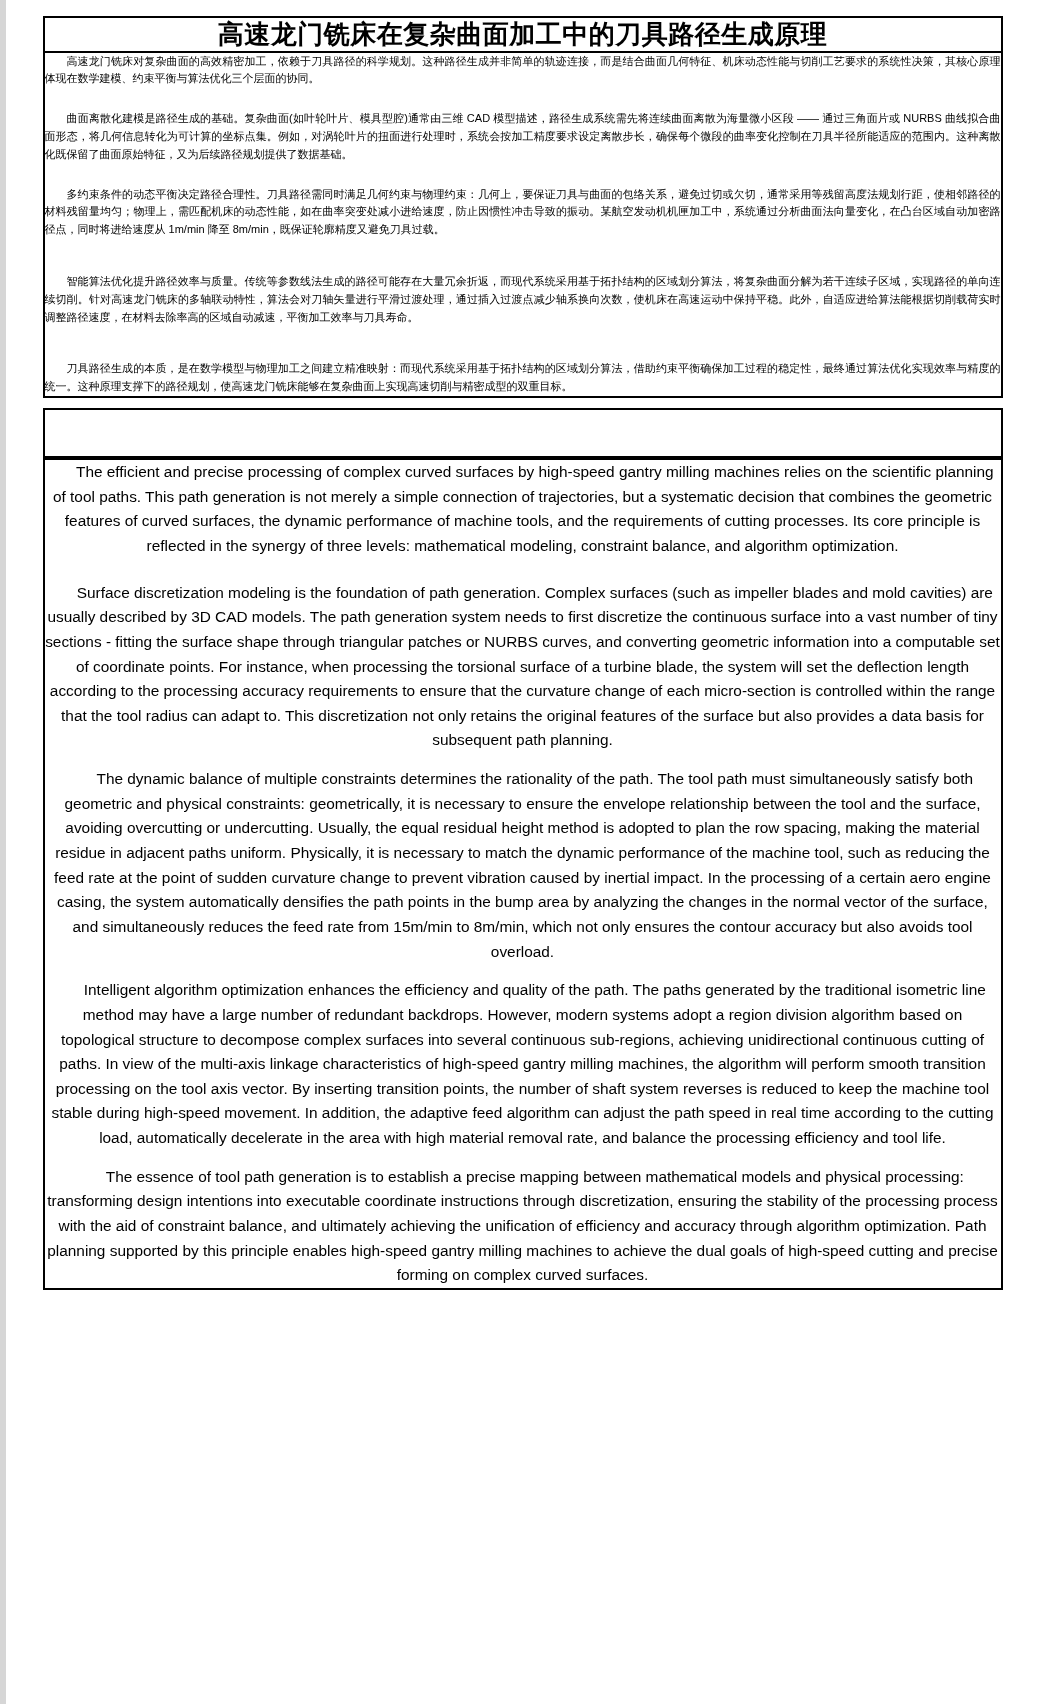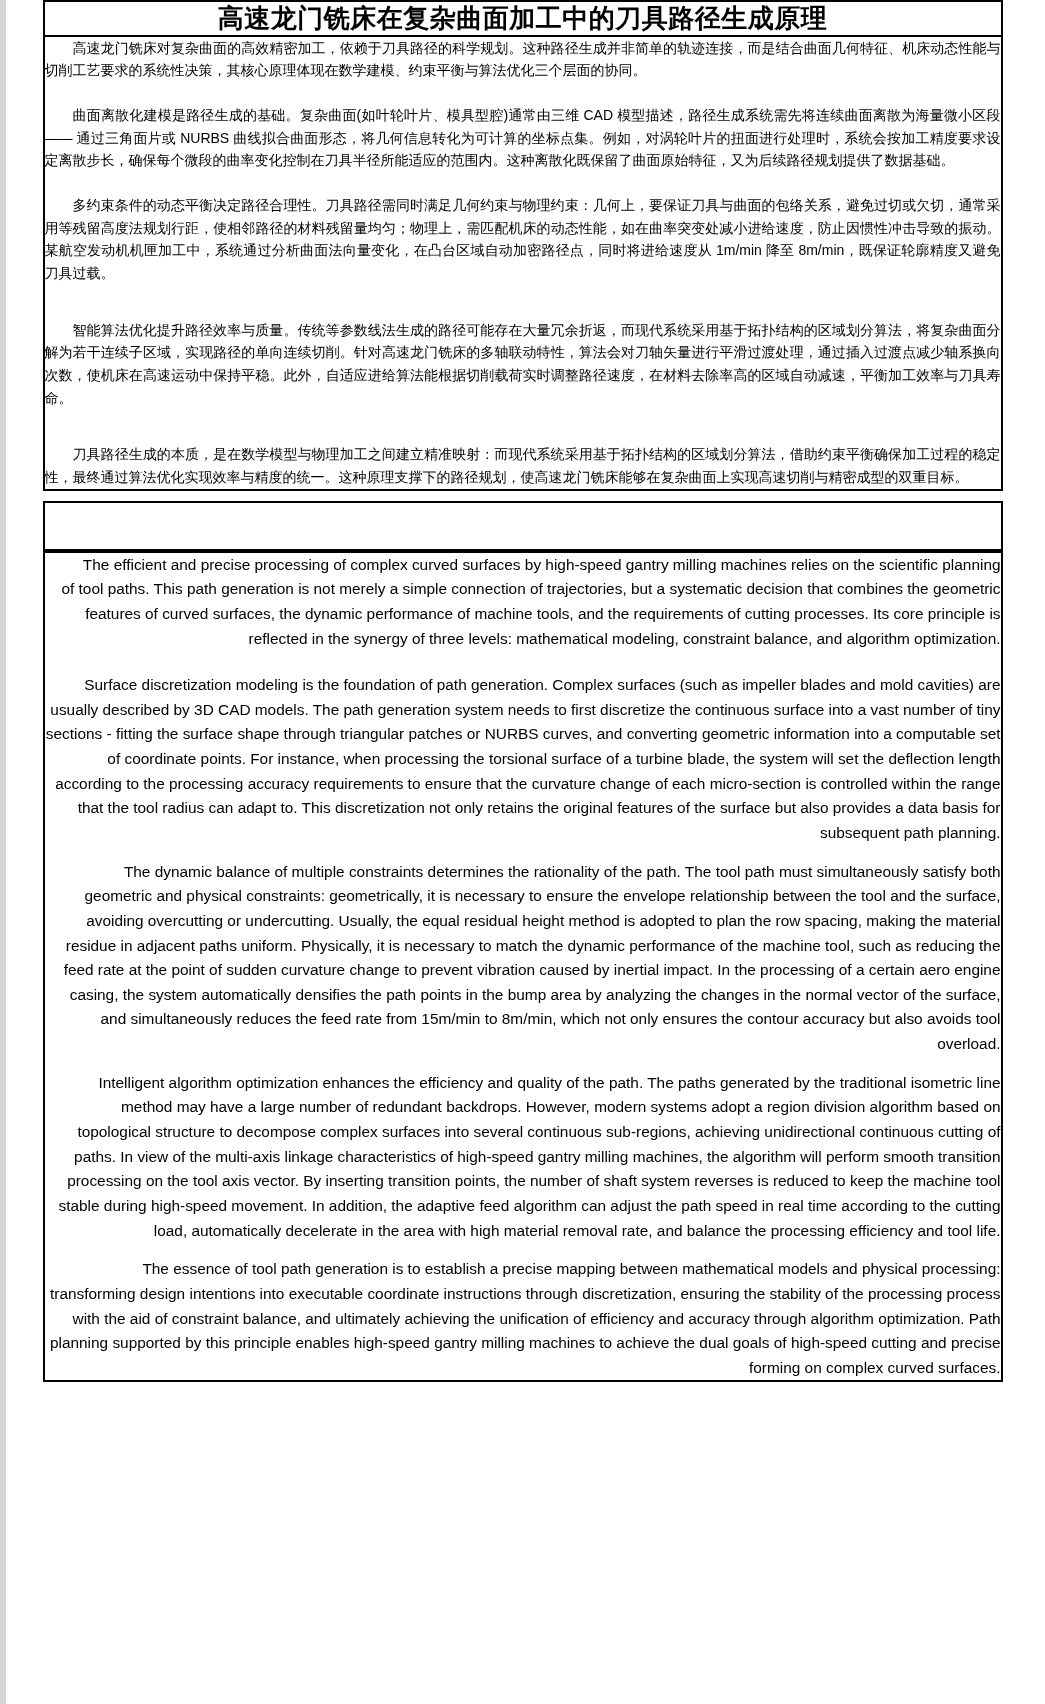--- a/index.html
+++ b/index.html
@@ -35,21 +35,21 @@
     background: #ffffff;
   }
 
   .page {
     position: absolute;
     left: 0;
     top: 0;
     width: 1045px;
     height: 1232px;
     box-sizing: border-box;
-    padding: 0;
+    padding: 16px;
   }
 
   
   .doc-table {
     border-collapse: collapse;
     table-layout: fixed;
     width: 960px;
     margin: 0 auto;
     border: 2px solid #000000;
     background: #ffffff;
@@ -75,32 +75,32 @@
   .title-en {
     font-size: 22px;
     line-height: 1.62;
   }
 
   .body-cell {
     padding: 10px 10px 8px 10px;
   }
 
   .para {
-    font-size: 14px;
+    font-size: 11px;
     line-height: 1.62;
     text-indent: 2em;
     margin: 0 0 0 0;
     text-align: justify;
     word-break: break-word;
   }
   .para.en {
     font-size: 15.4px;
     line-height: 1.60;
     text-indent: 1.6em;
-    text-align: right;
+    text-align: center;
   }
   .para-spacer {
     height: 22px;
   }
   .para-spacer.small { height: 14px; }
   .para-spacer.big { height: 34px; }
 
   .cn-block .para { margin-bottom: 0; }
 
   

